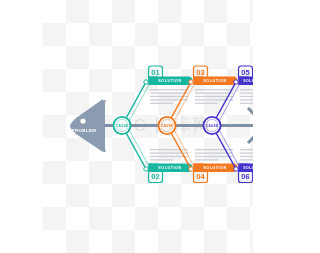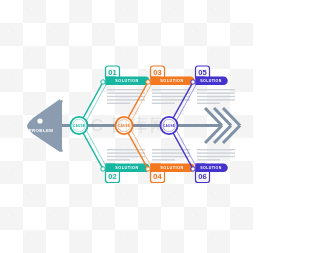--- a/index.html
+++ b/index.html
@@ -10,20 +10,21 @@
   }
   #canvas{
     position:relative;
     width:253px;height:253px;
     background-color:#ffffff;
     background-image:
       linear-gradient(45deg,#f4f4f4 25%,transparent 25%,transparent 75%,#f4f4f4 75%),
       linear-gradient(45deg,#f4f4f4 25%,transparent 25%,transparent 75%,#f4f4f4 75%);
     background-size:46px 46px;
     background-position:0 0,23px 23px;
+    margin-left:43px;
   }
   #art{position:absolute;left:0;top:0;}
   .wm{
     position:absolute;
     left:0;top:114px;width:253px;
     text-align:center;
     font-size:17px;
     letter-spacing:2px;
     color:rgba(120,120,120,0.16);
     pointer-events:none;

